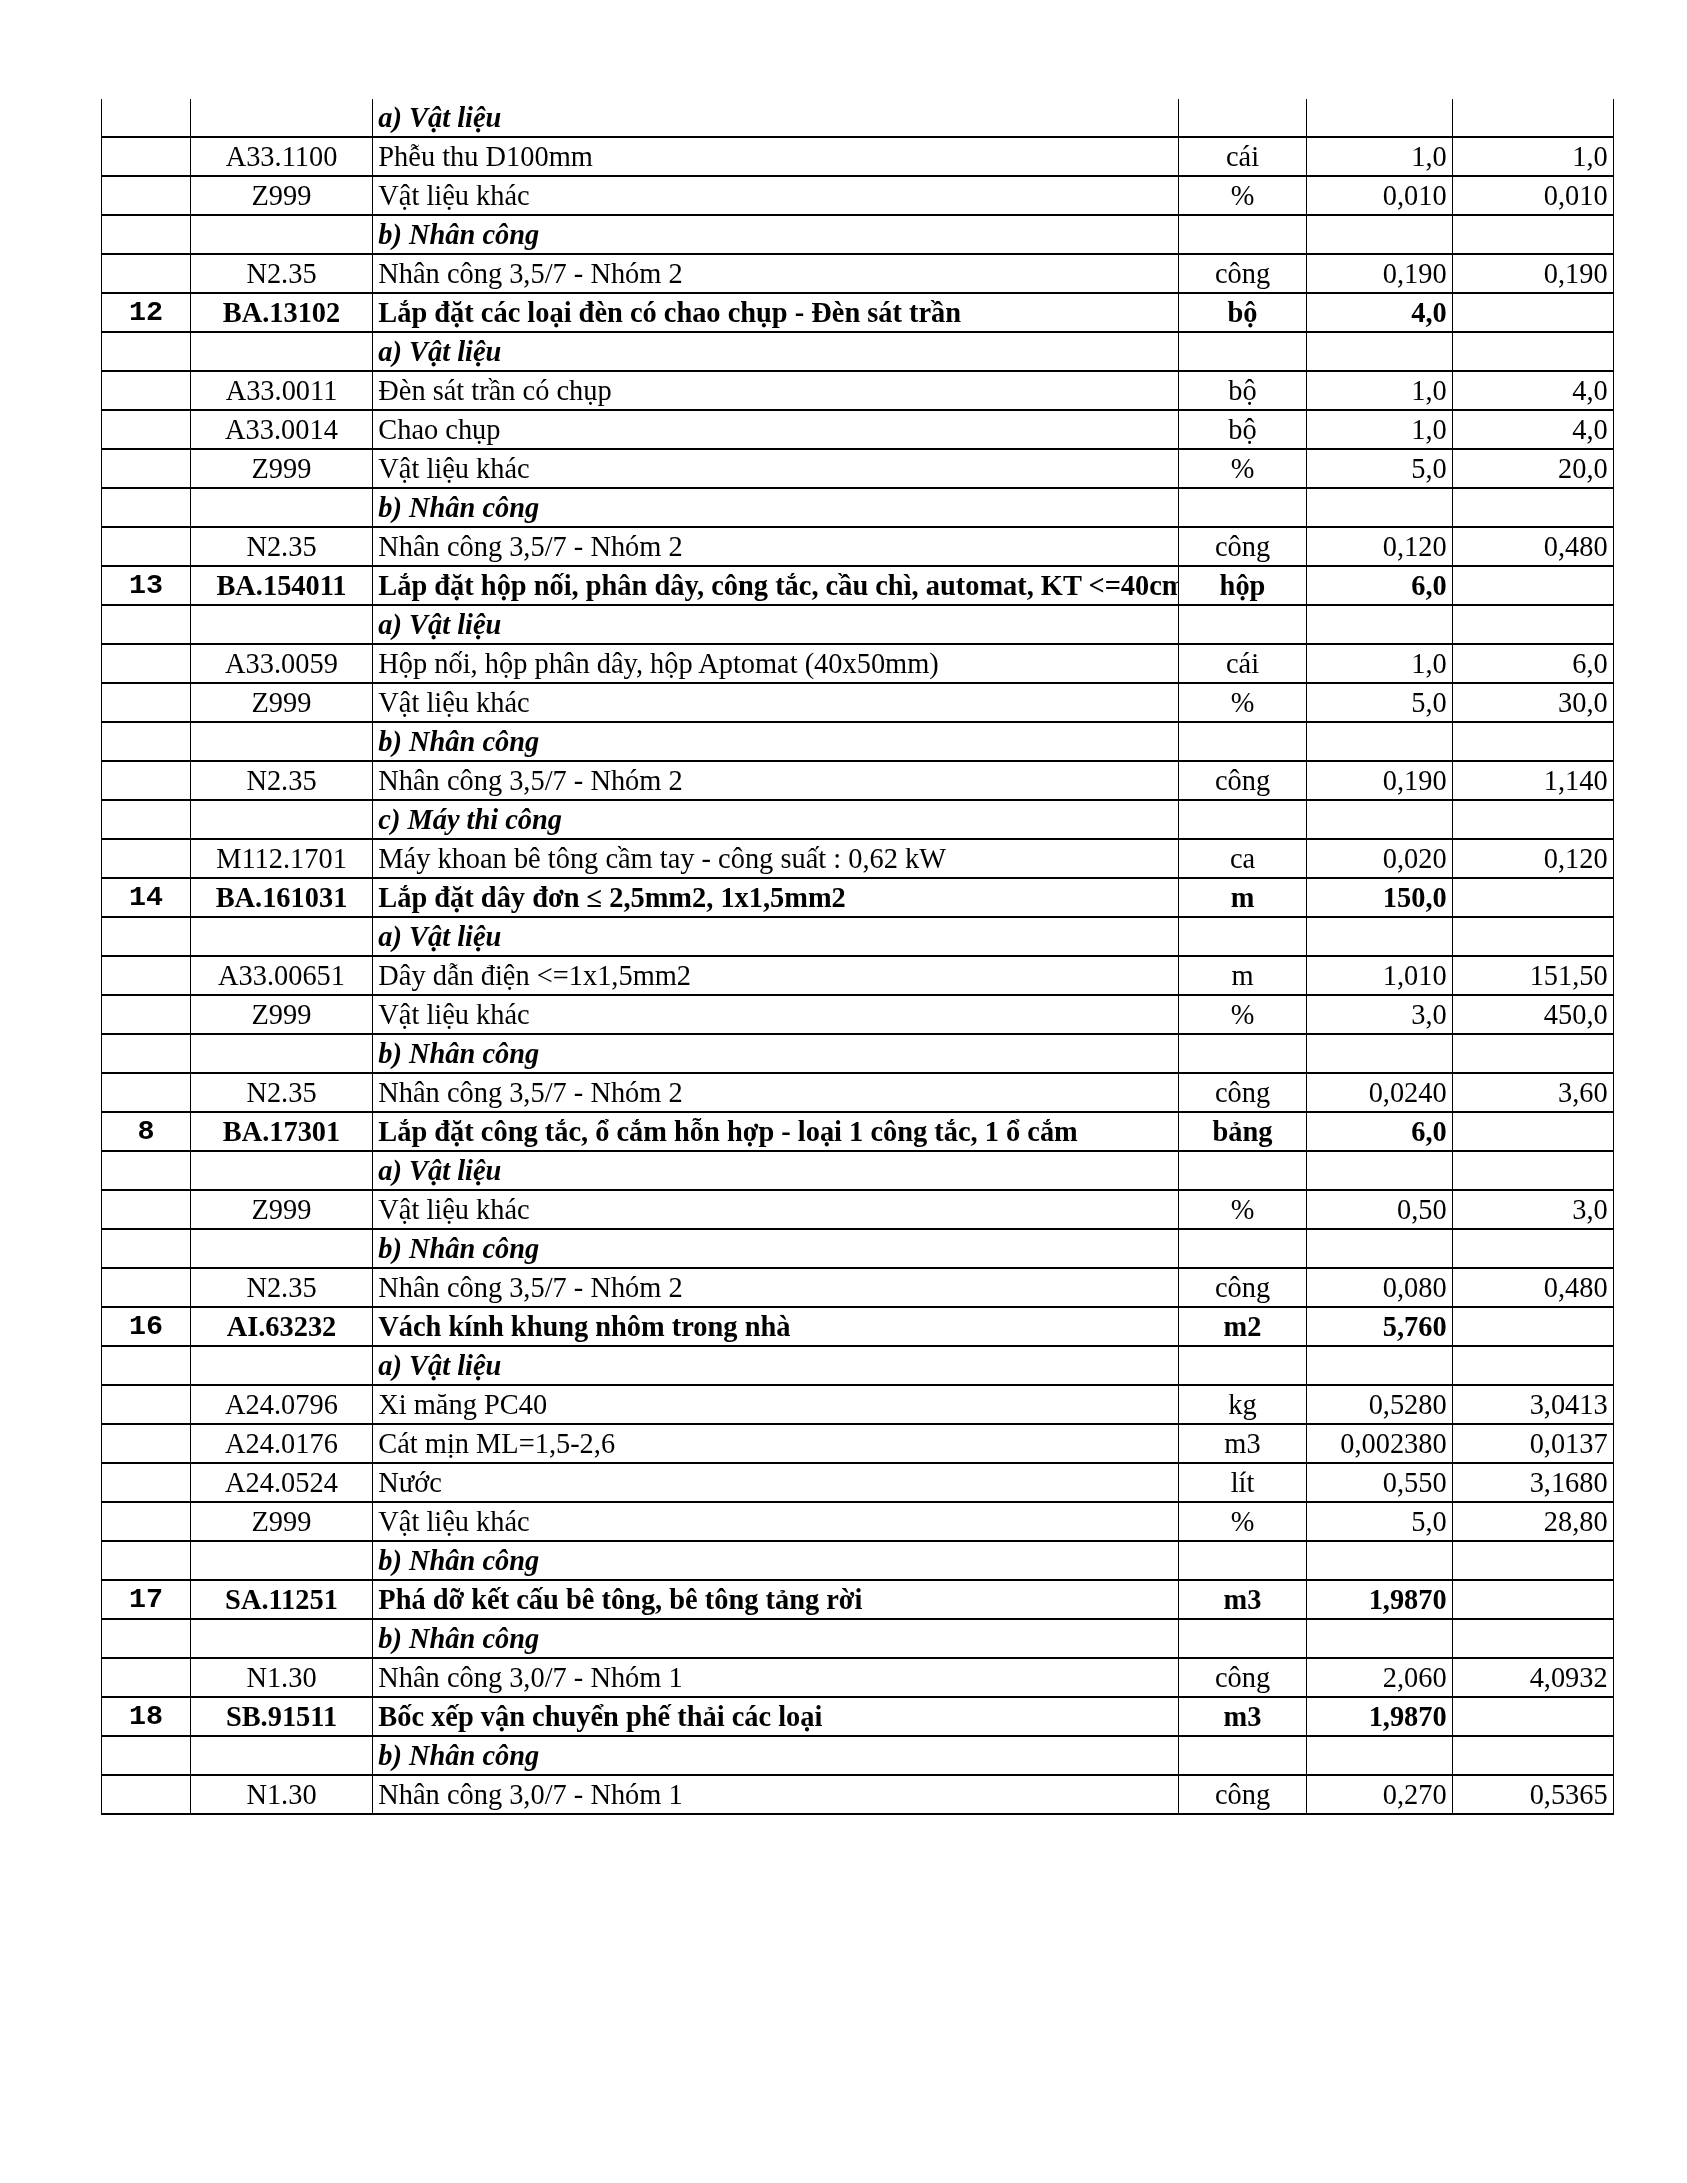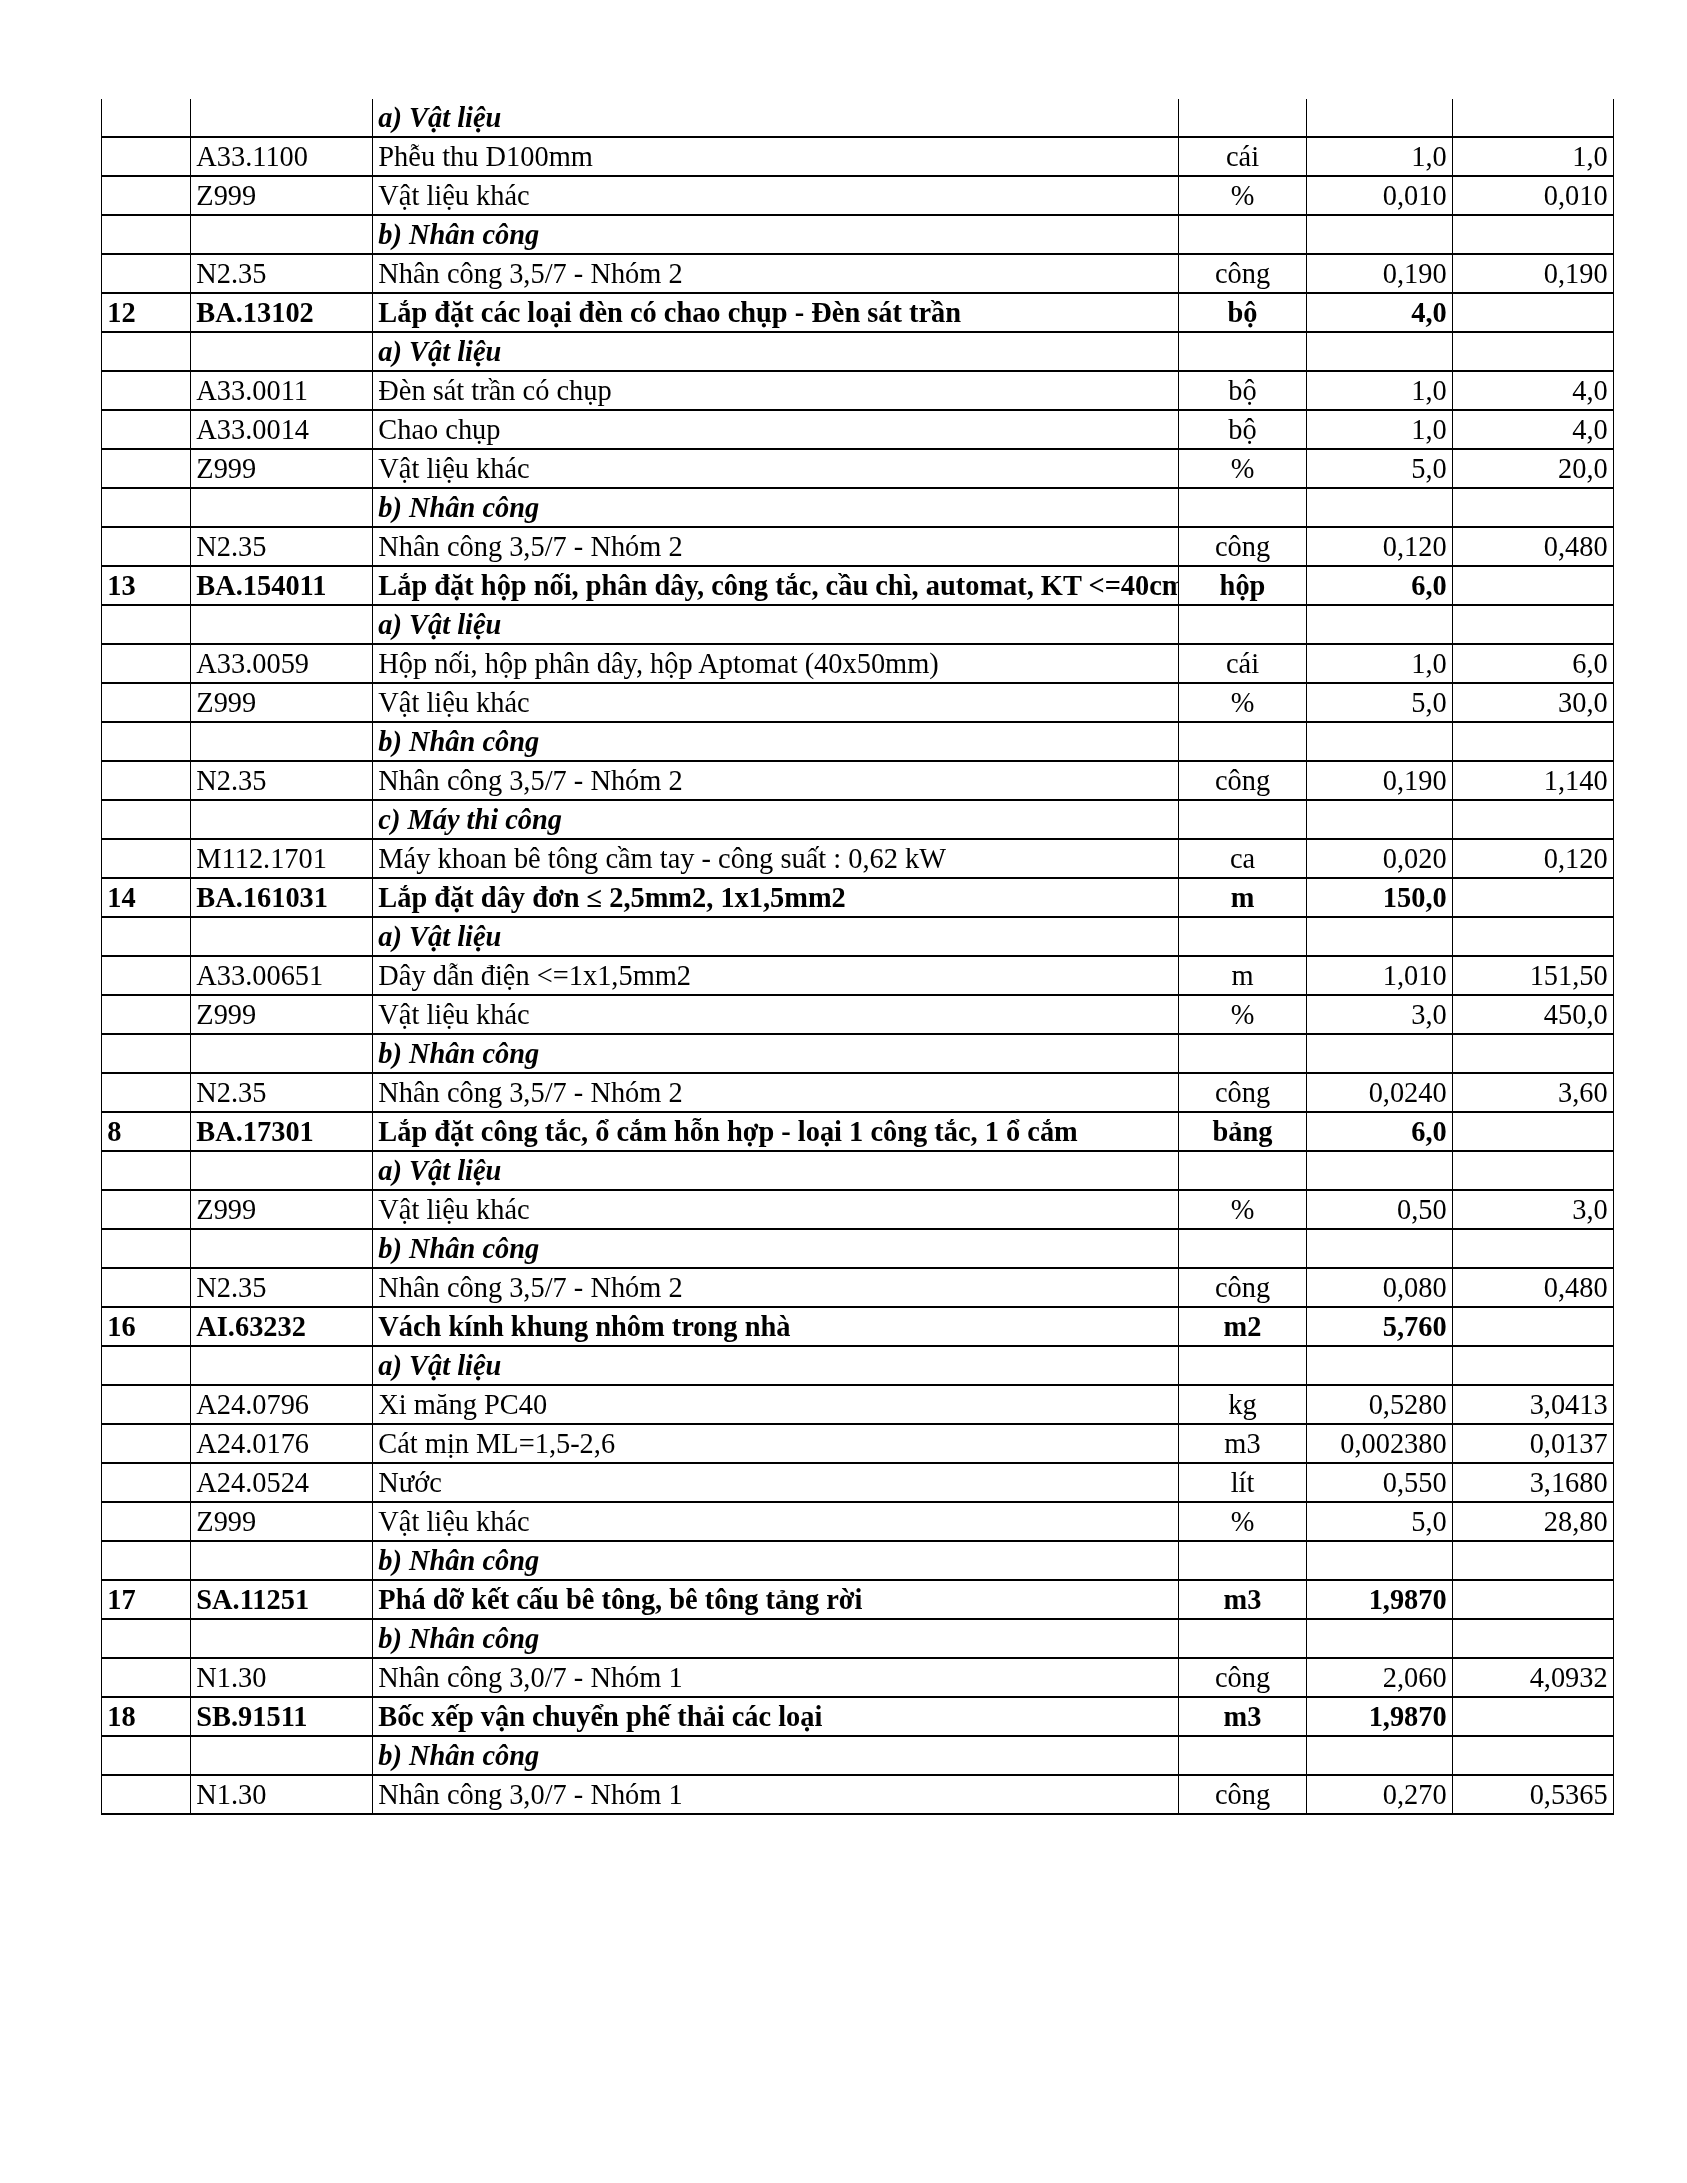--- a/index.html
+++ b/index.html
@@ -43,22 +43,22 @@
     height: 37px;
     font-size: 28.4px;
     line-height: 1.1;
     padding: 0 5.3px;
     vertical-align: middle;
     white-space: nowrap;
     overflow: hidden;
   }
   table.norms tr:first-child td { border-top: none; }
 
-  td.cell-stt  { text-align: left; }
-  td.cell-code { }
+  td.cell-stt  { text-align: center; font-family: Liberation Mono, monospace; }
+  td.cell-code { text-align: center; }
   td.cell-desc {
     text-align: left;
     padding-left: 12px;
     padding-right: 13.2px;
     white-space: normal;
     line-height: 1.25;
   }
   td.cell-unit { text-align: center; }
   td.cell-norm, td.cell-qty {
     text-align: right;

